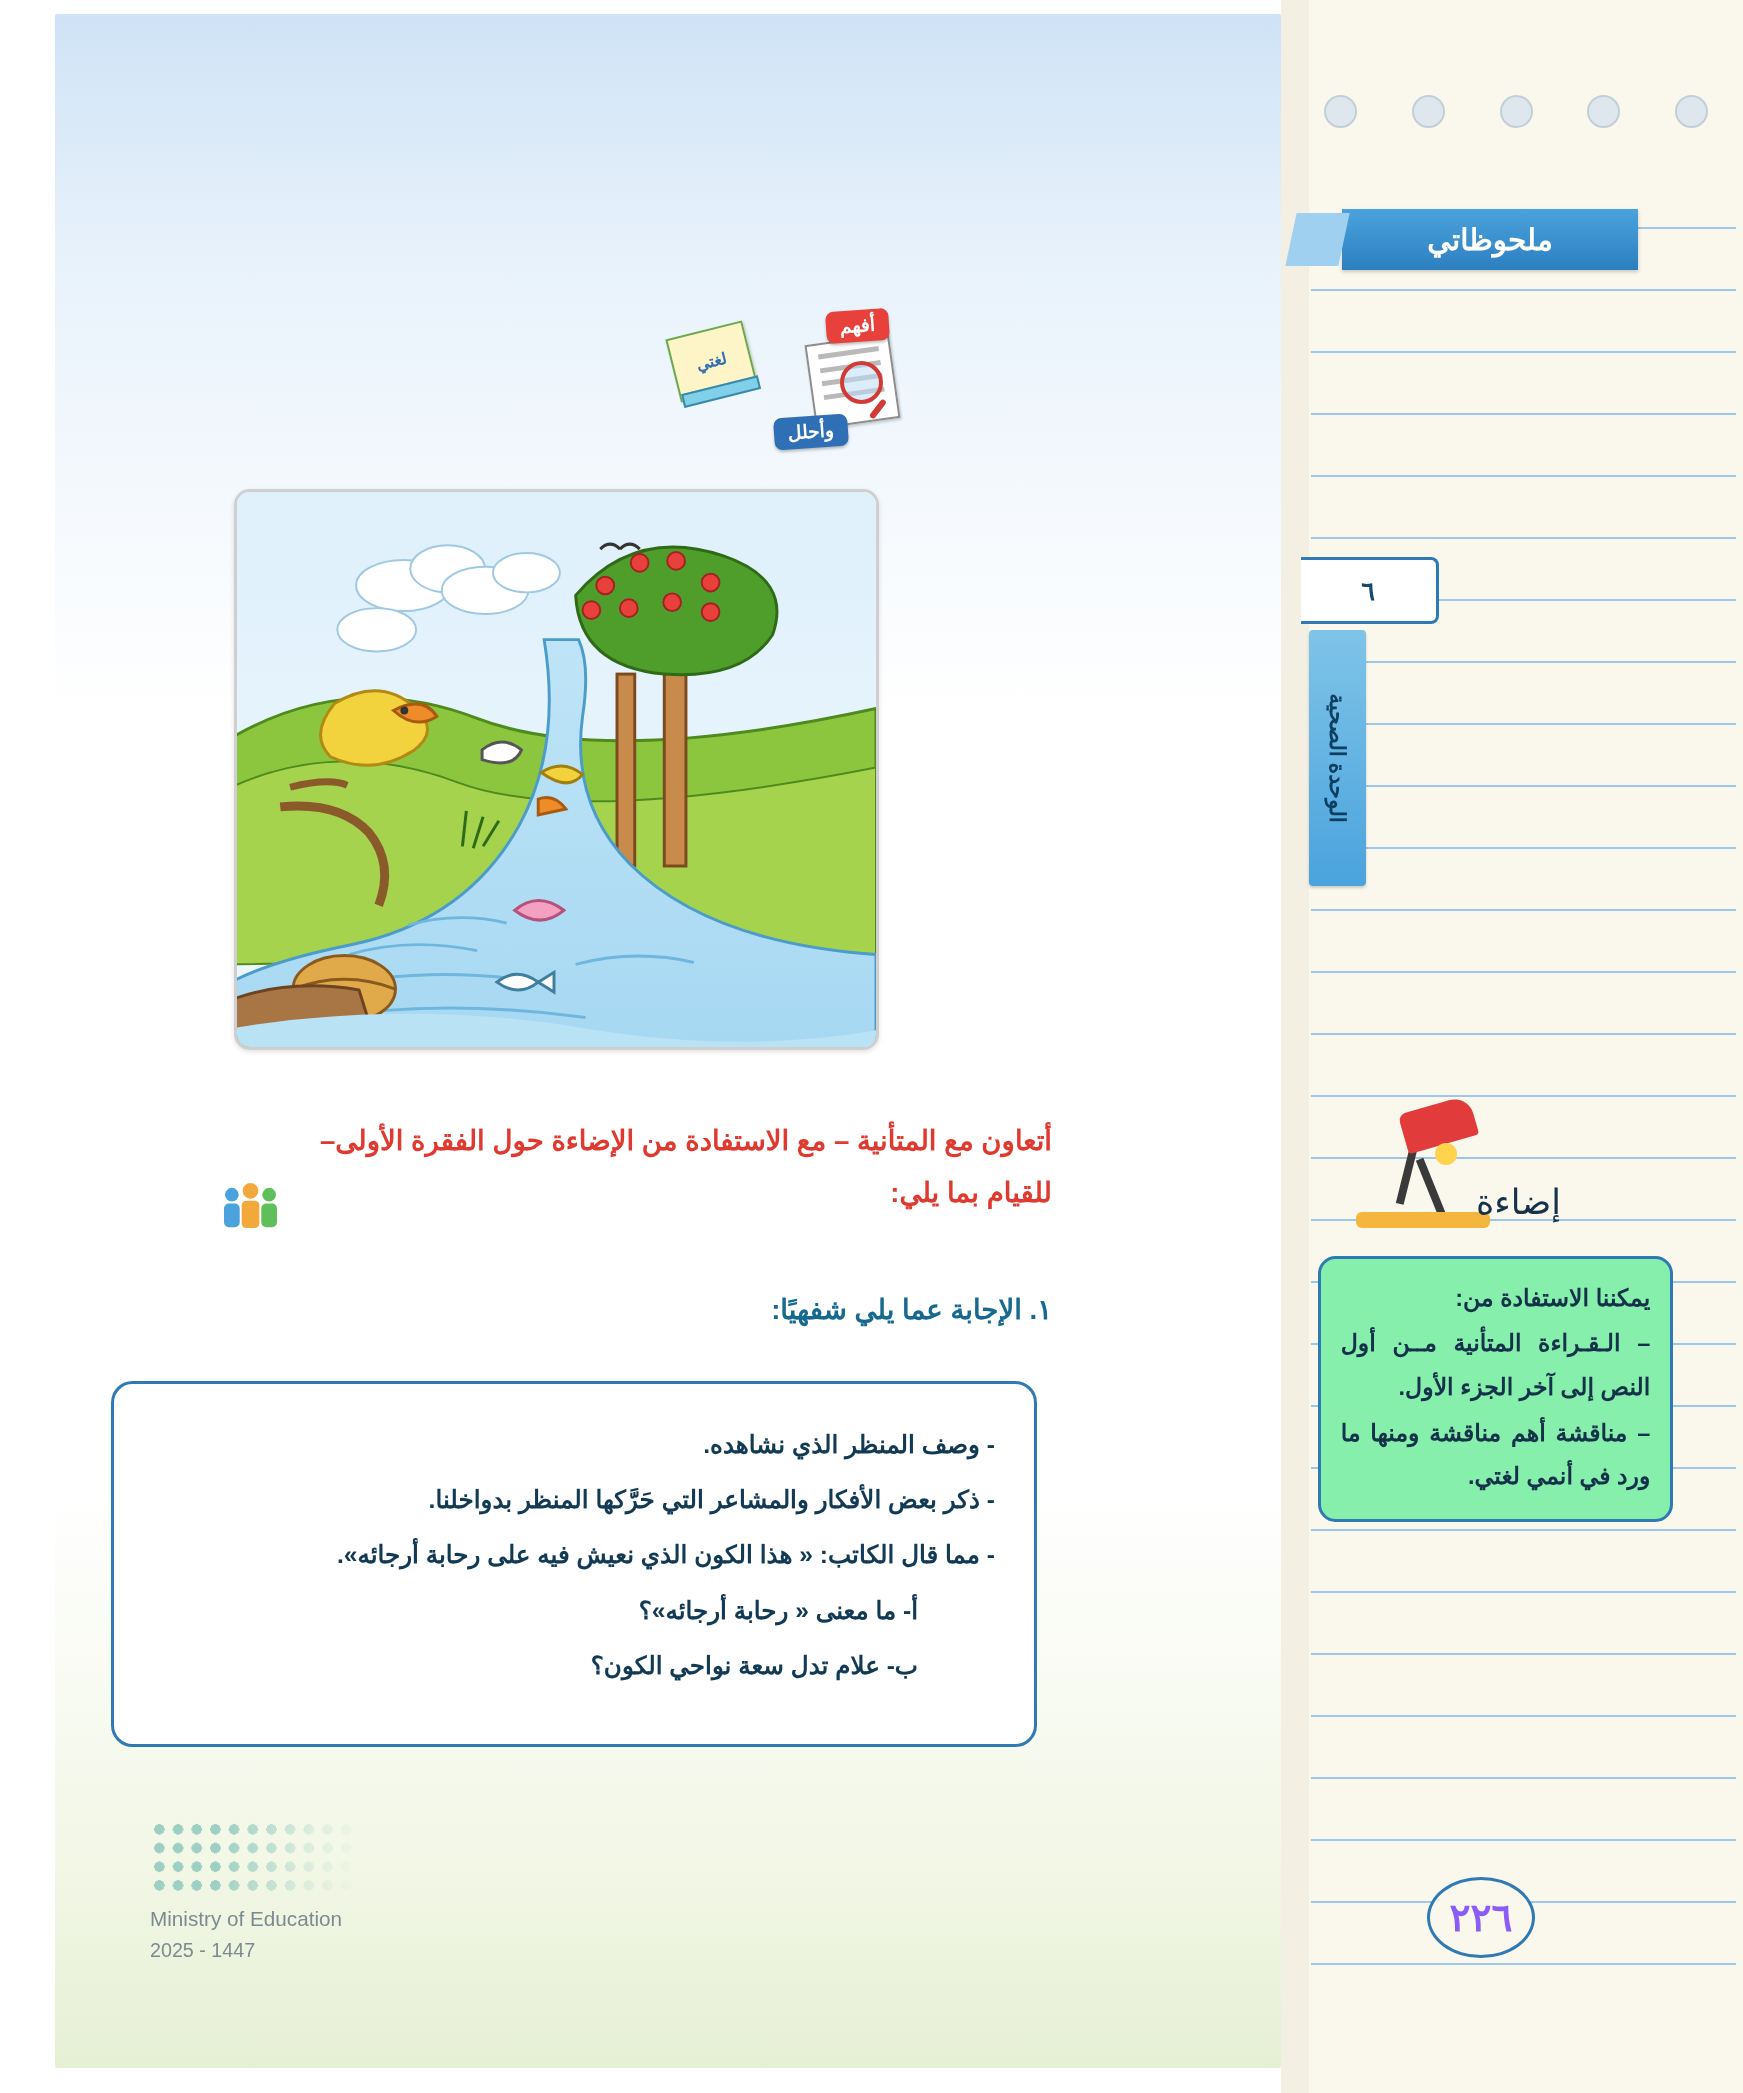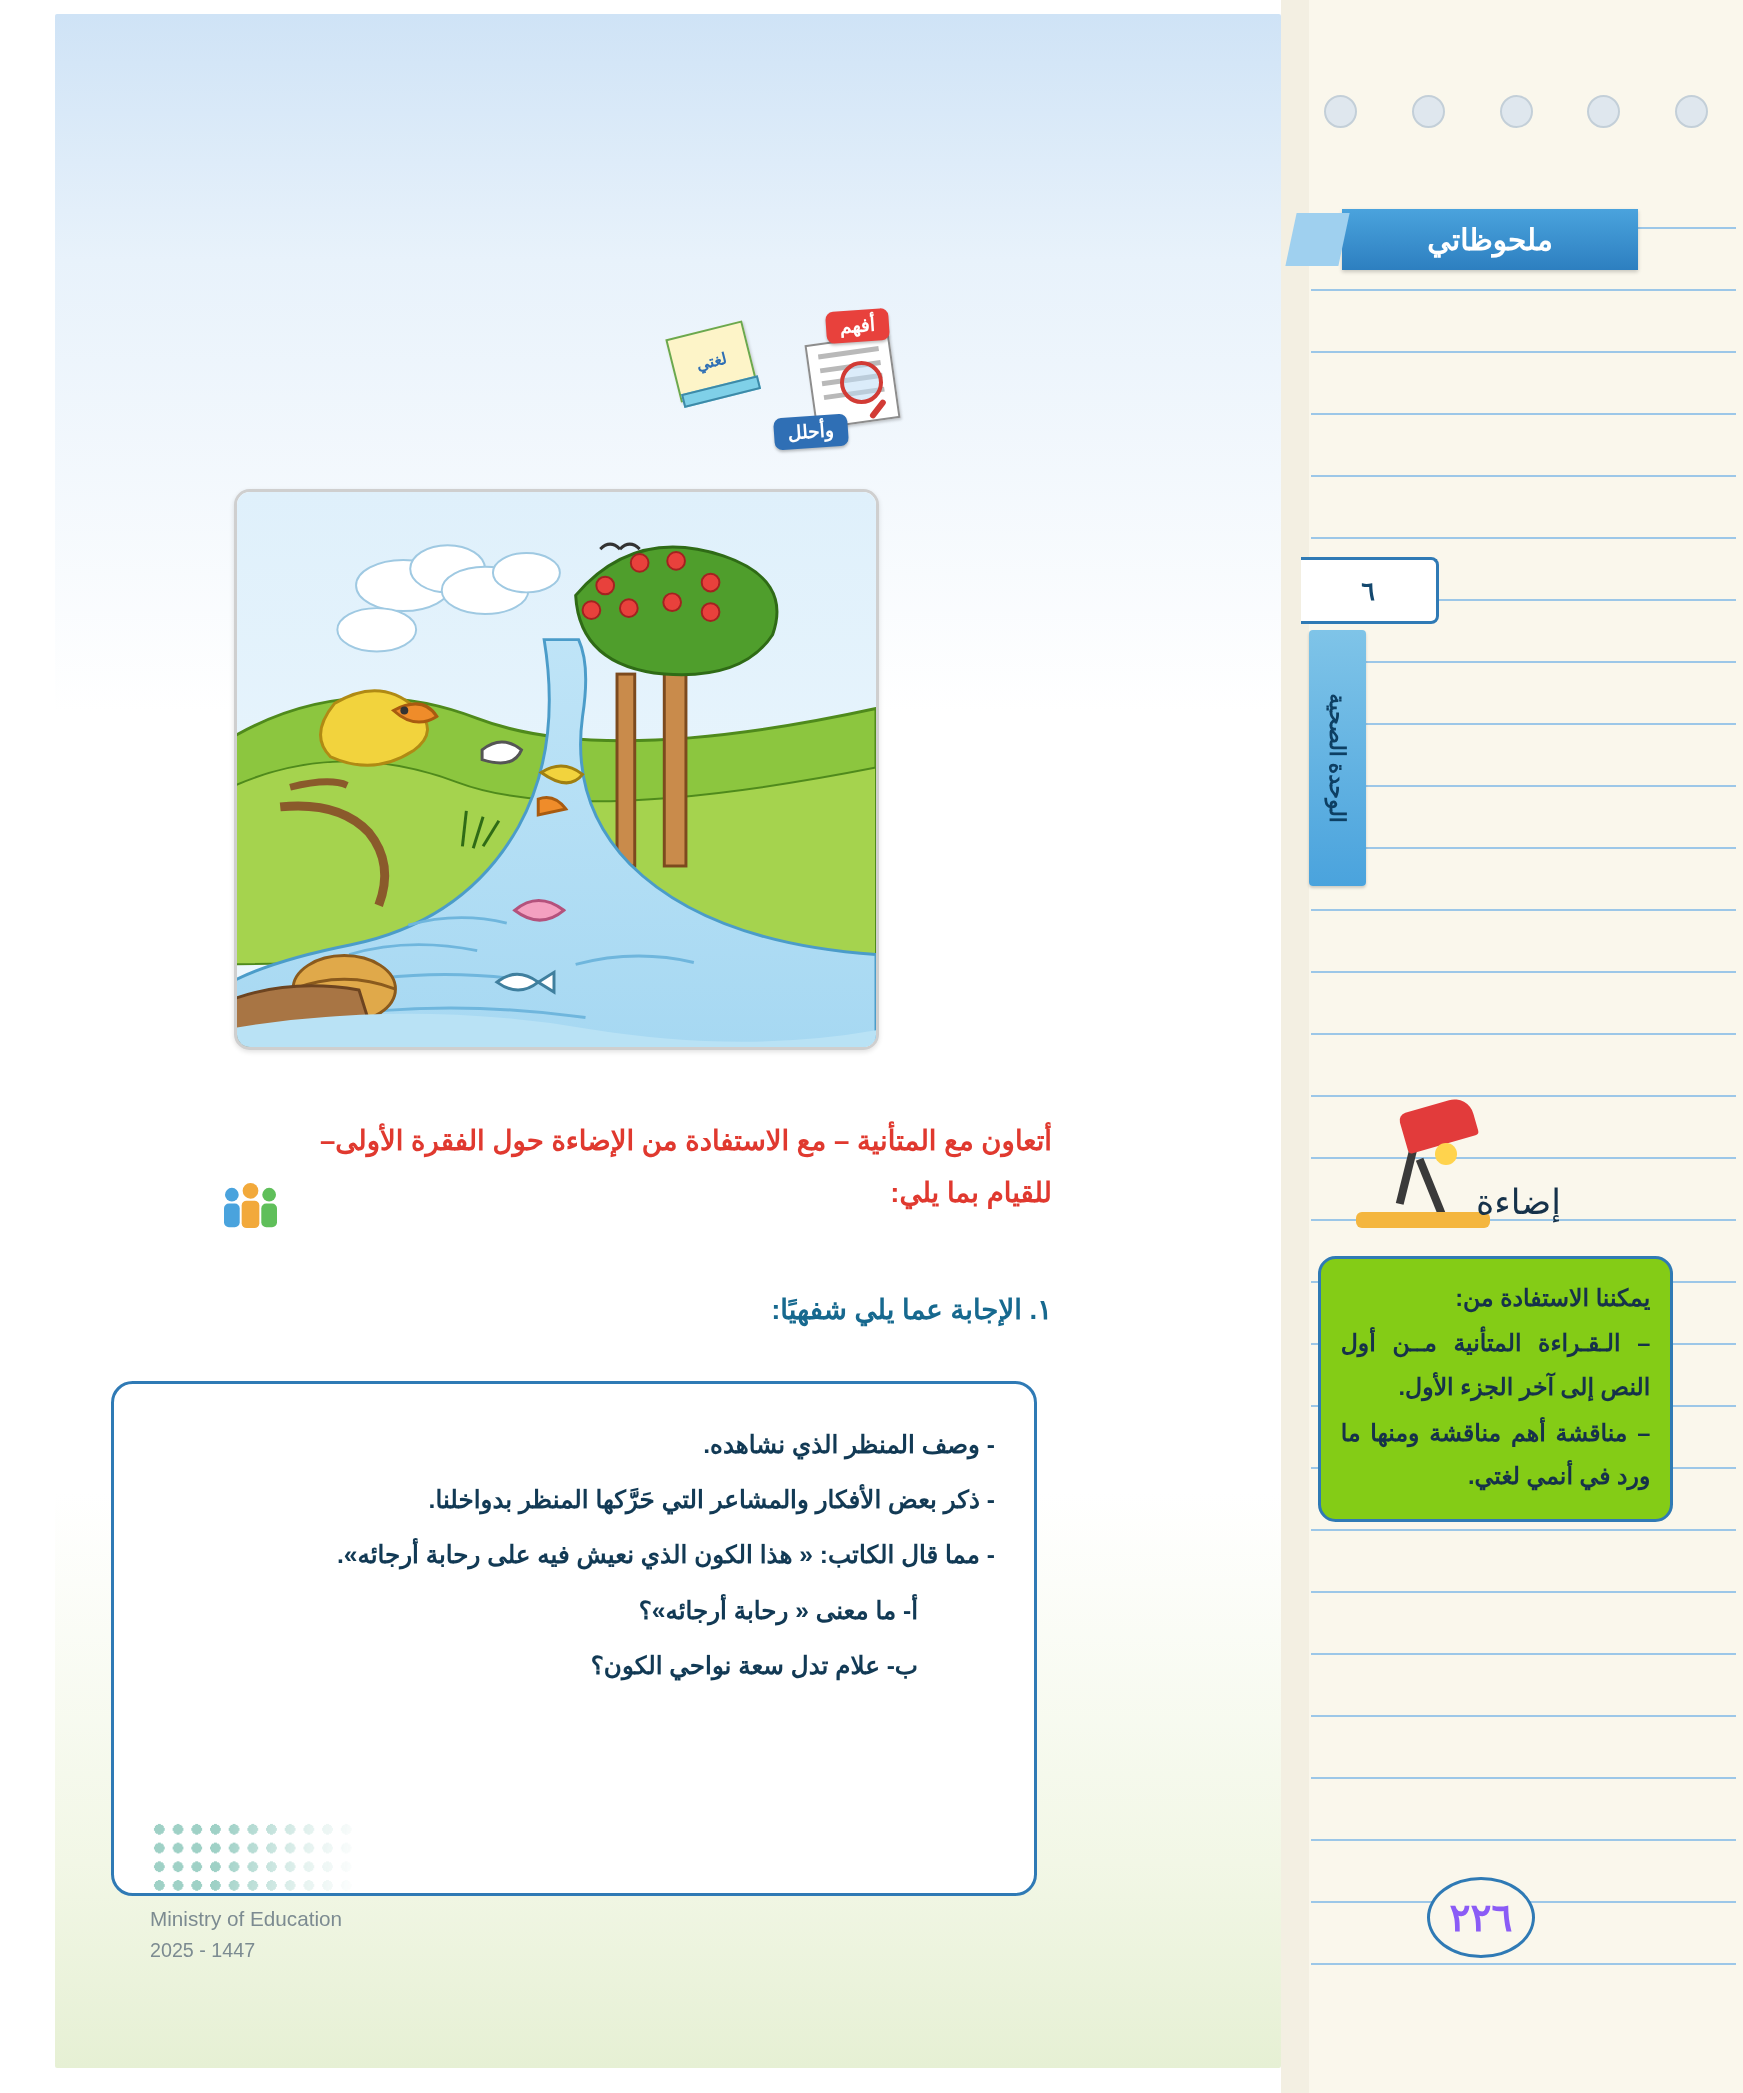--- a/index.html
+++ b/index.html
@@ -201,21 +201,21 @@
     font-size: 35px;
     font-weight: normal;
     color: #16324a;
   }
   #idea-box {
     position: absolute;
     top: 1256px;
     left: 37px;
     width: 355px;
     min-height: 261px;
-    background: #84cc16;
+    background: #86efac;
     border: 3px solid #2f7ab5;
     border-radius: 17.7px;
     padding: 17.7px 19.7px;
     color: #16324a;
     font-size: 23.6px;
     line-height: 1.85;
     font-weight: bold;
     text-align: justify;
   }
   #idea-box p { margin: 0 0 2px 0; }
@@ -349,21 +349,21 @@
     font-size: 27.6px;
     font-weight: bold;
     text-align: right;
   }
 
   #answer-box {
     position: absolute;
     top: 1367px;
     right: 244px;
     width: 926px;
-    height: 515px;
+    height: 366px;
     border: 3px solid #2f7ab5;
     border-radius: 21.7px;
     background: #ffffff;
     padding: 33px 39px;
     color: #123a55;
     font-size: 24.6px;
     line-height: 2.25;
     font-weight: bold;
     text-align: right;
   }

